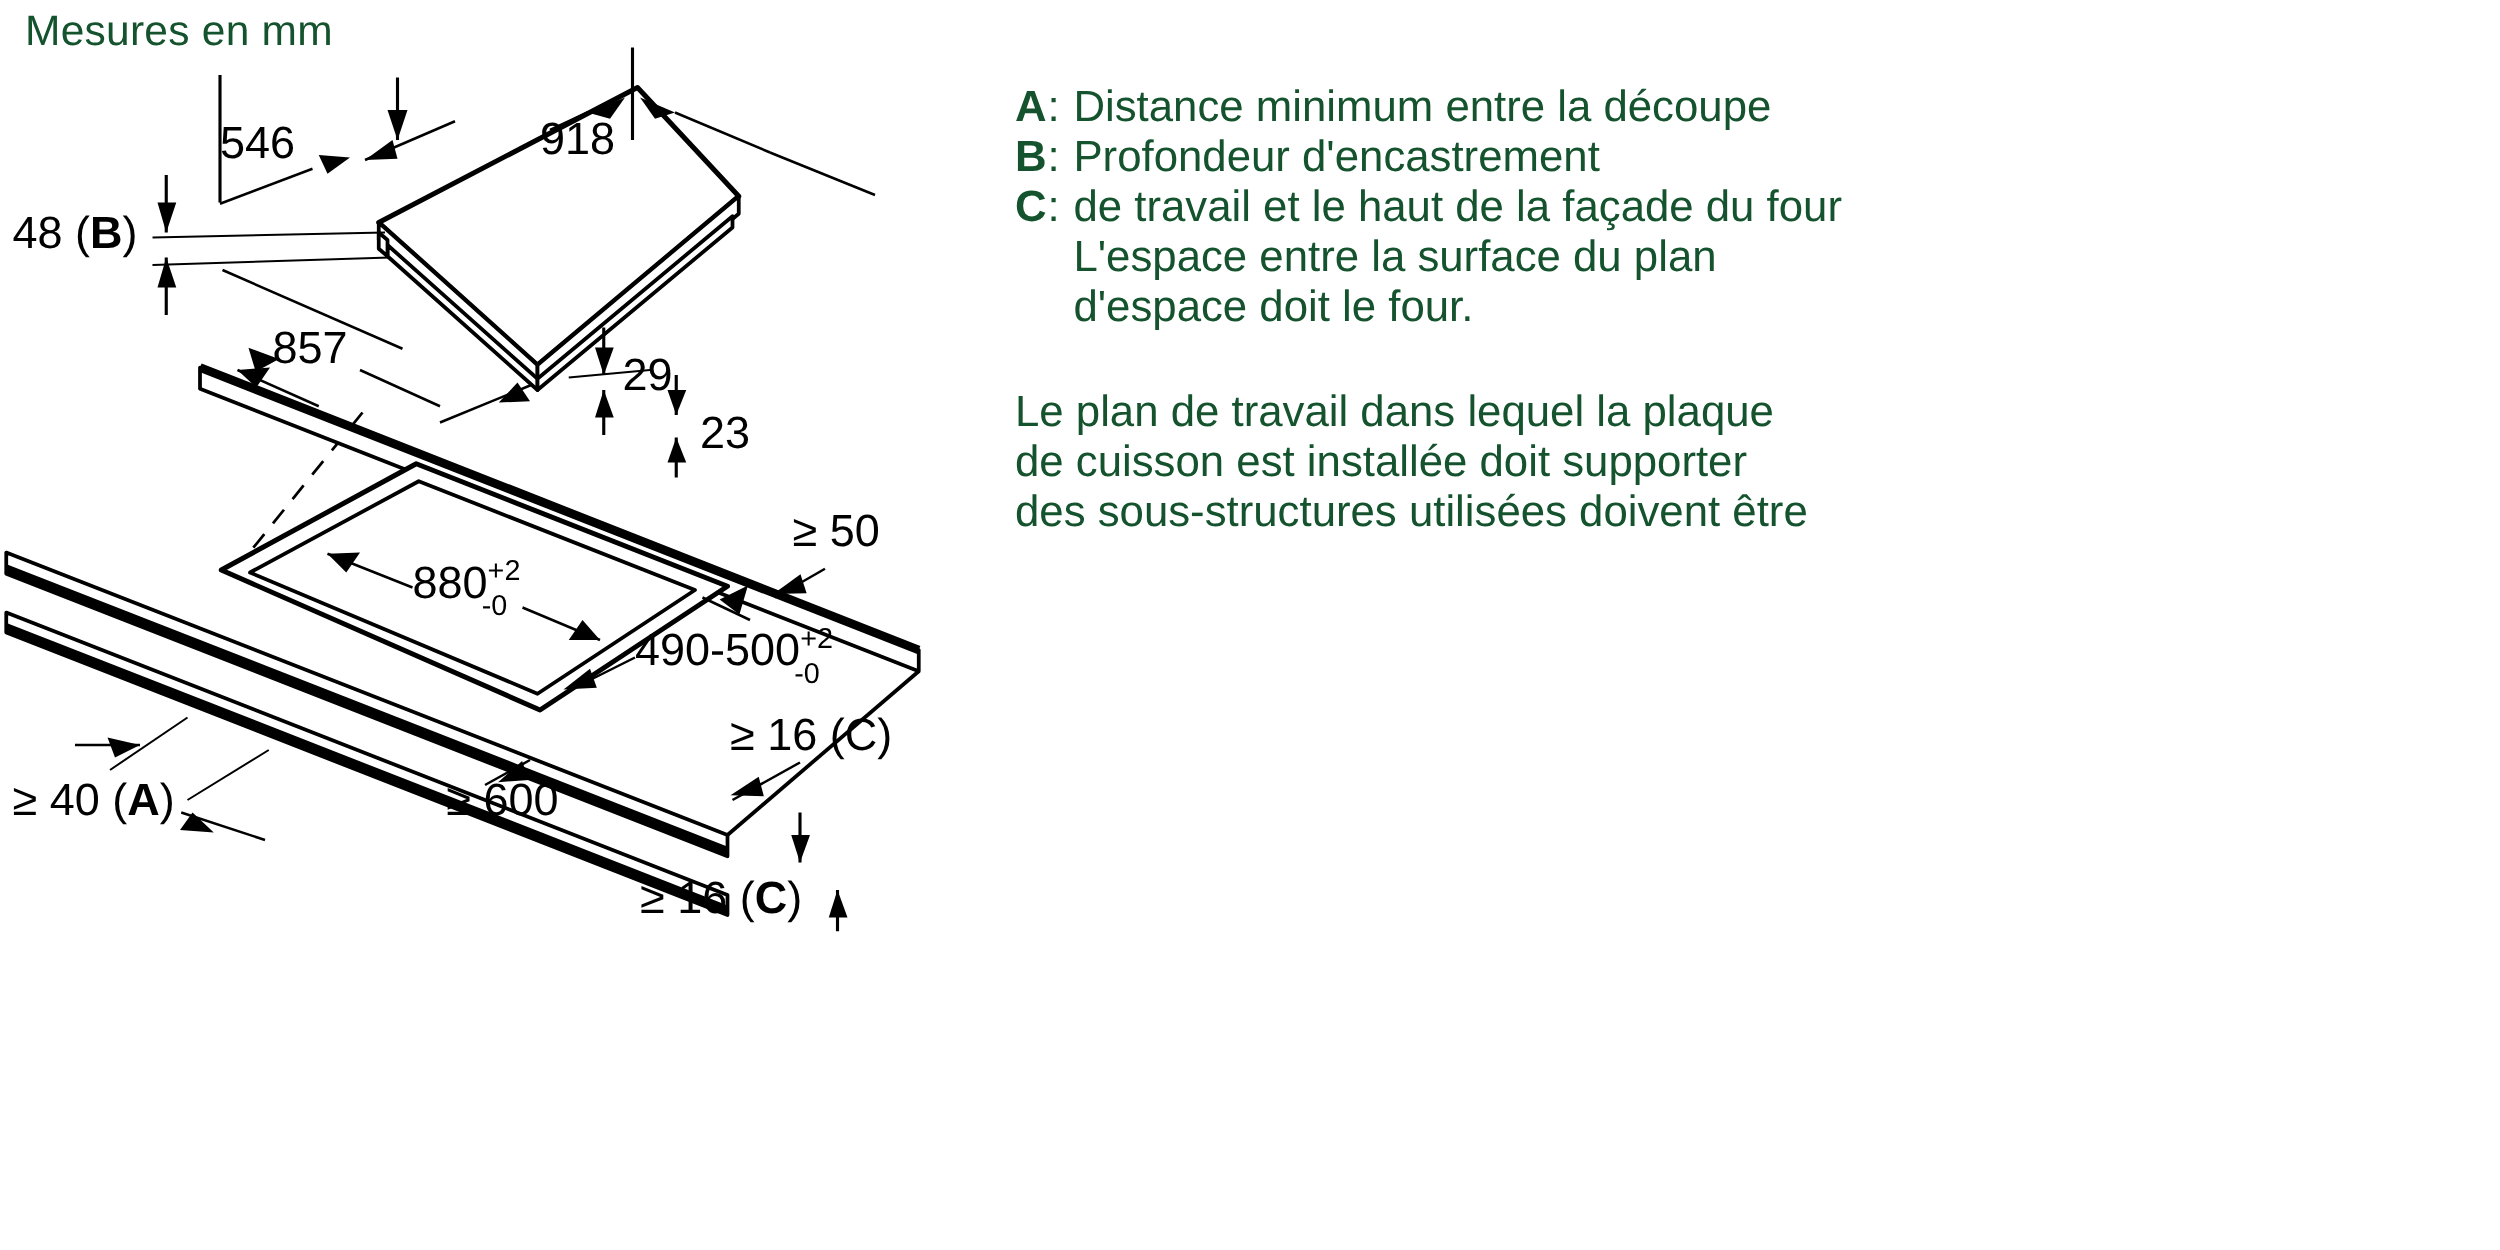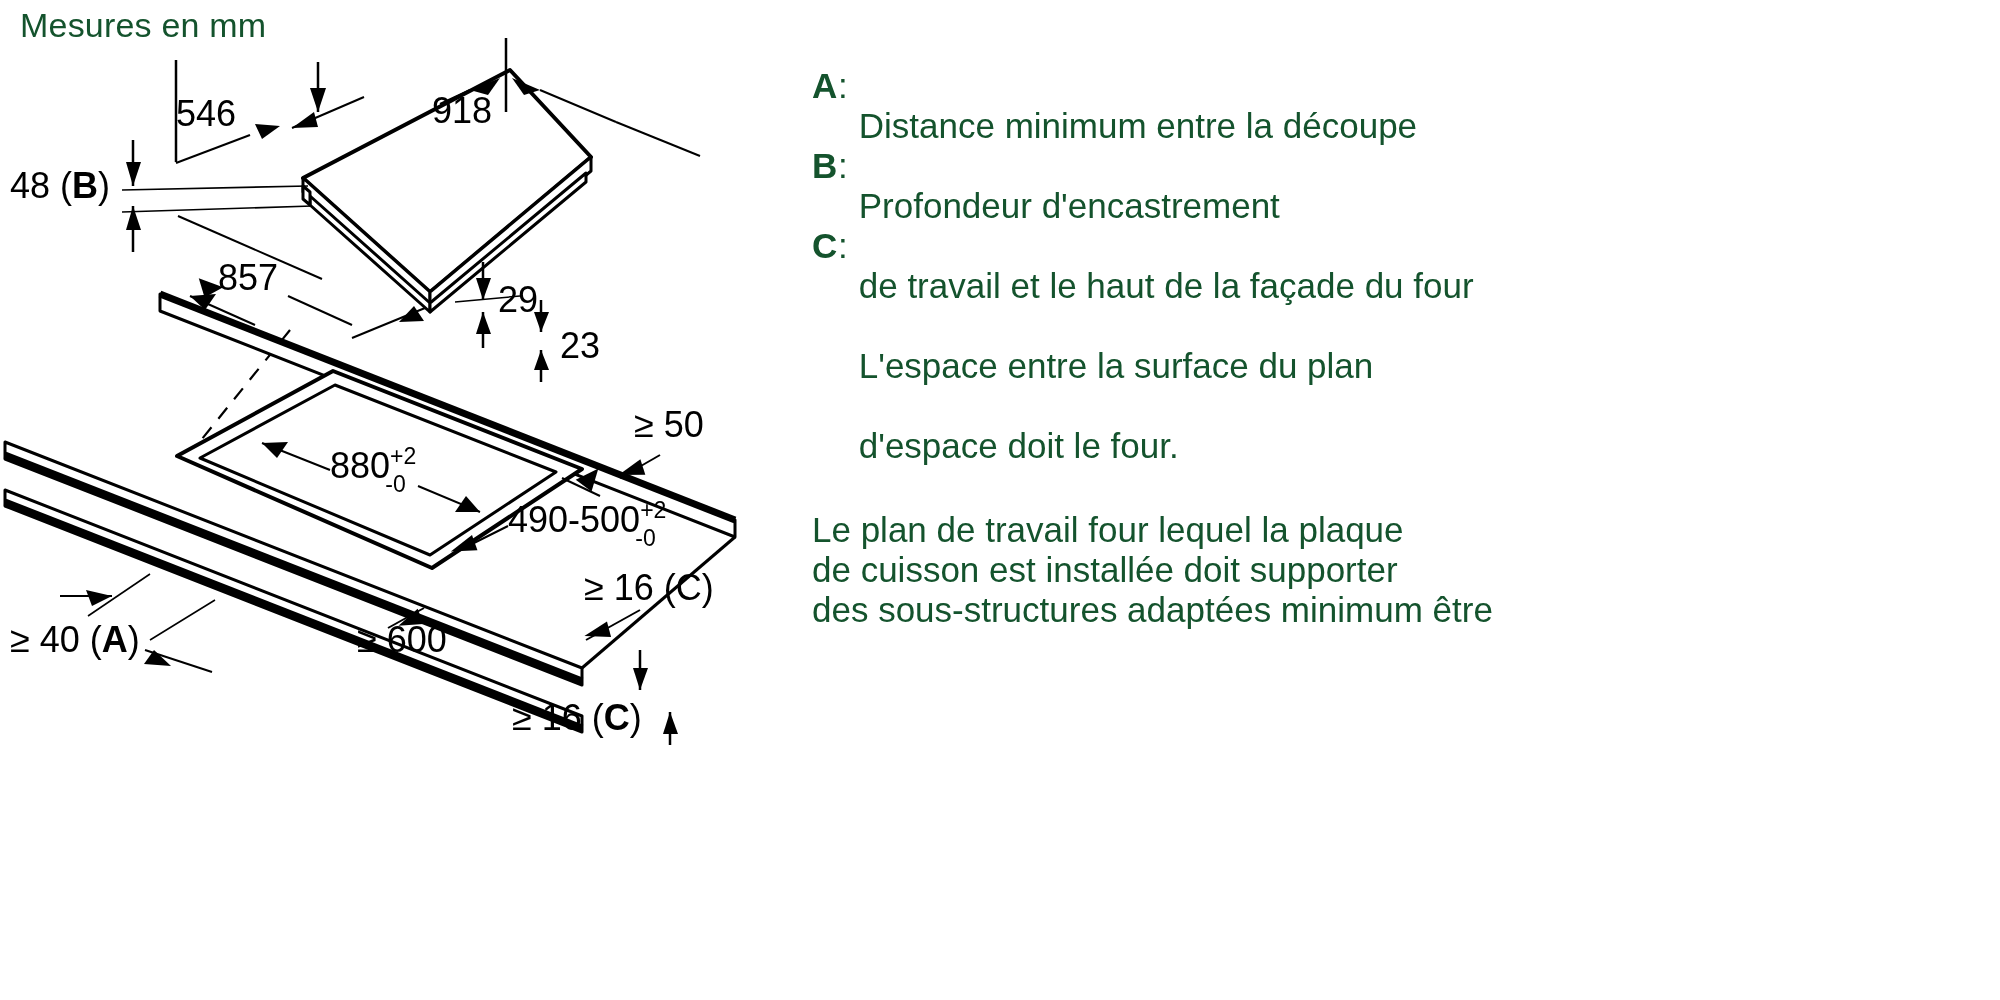--- a/index.html
+++ b/index.html
@@ -61,21 +61,20 @@
   }
   .legend-colon {
     flex: 0 0 auto;
     padding-right: 11px;
   }
   .legend-text {
     flex: 1 1 auto;
   }
   .legend-text div {
     white-space: nowrap;
-    margin-top: 40px;
   }
   #note-block {
     margin-top: 44px;
     font-size: 35px;
     line-height: 40px;
   }
   #note-block div {
     white-space: nowrap;
   }
 </style>
@@ -264,20 +263,20 @@
       <span class="legend-key">C</span>
       <span class="legend-colon">:</span>
       <span class="legend-text">
         <div>de travail et le haut de la façade du four</div>
         <div>L'espace entre la surface du plan</div>
         <div>d'espace doit le four.</div>
       </span>
     </div>
 
     <div id="note-block">
-      <div>Le plan de travail four lequel la plaque</div>
+      <div>Le plan de travail dans lequel la plaque</div>
       <div>de cuisson est installée doit supporter</div>
-      <div>des sous-structures adaptées minimum être</div>
+      <div>des sous-structures utilisées doivent être</div>
     </div>
 
   </div>
 
 </div>
 
 </body></html>

